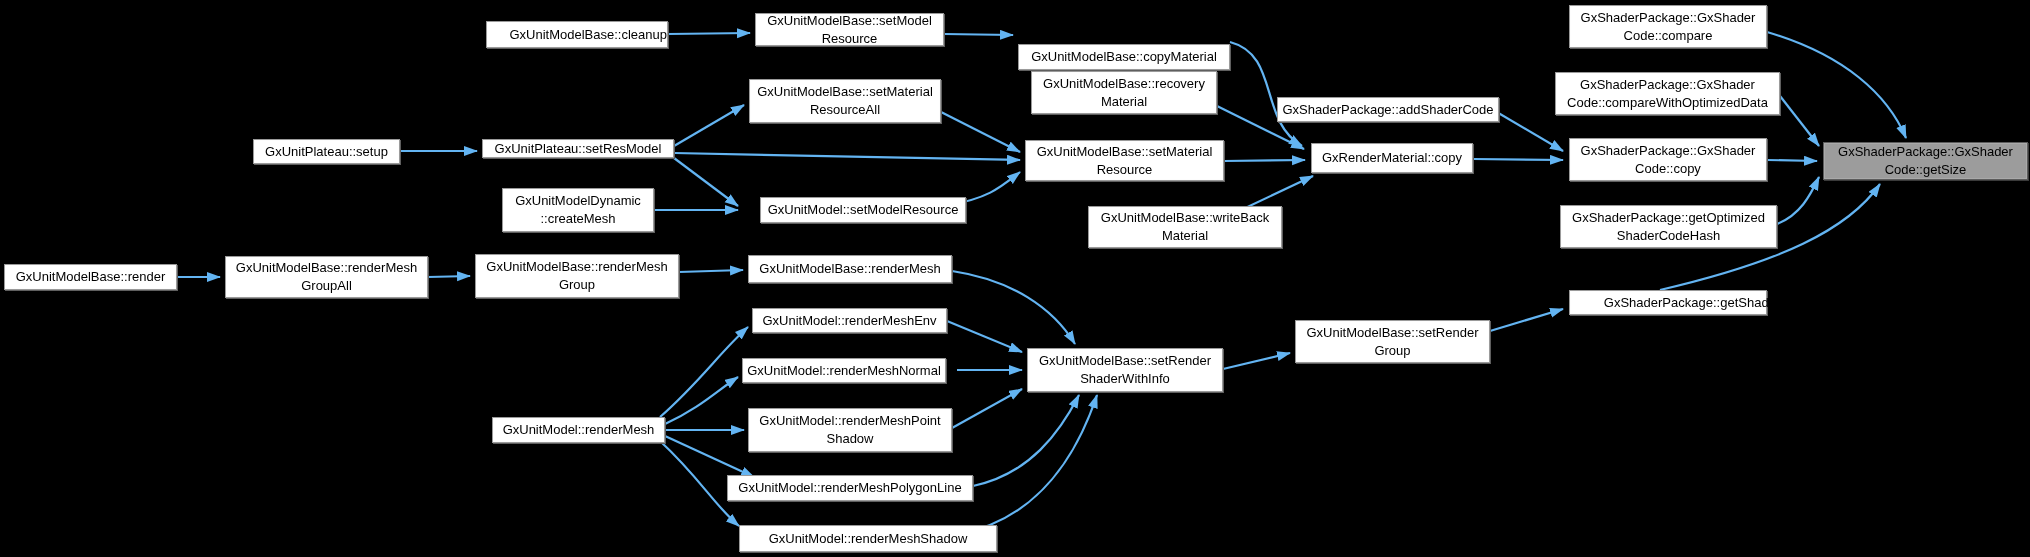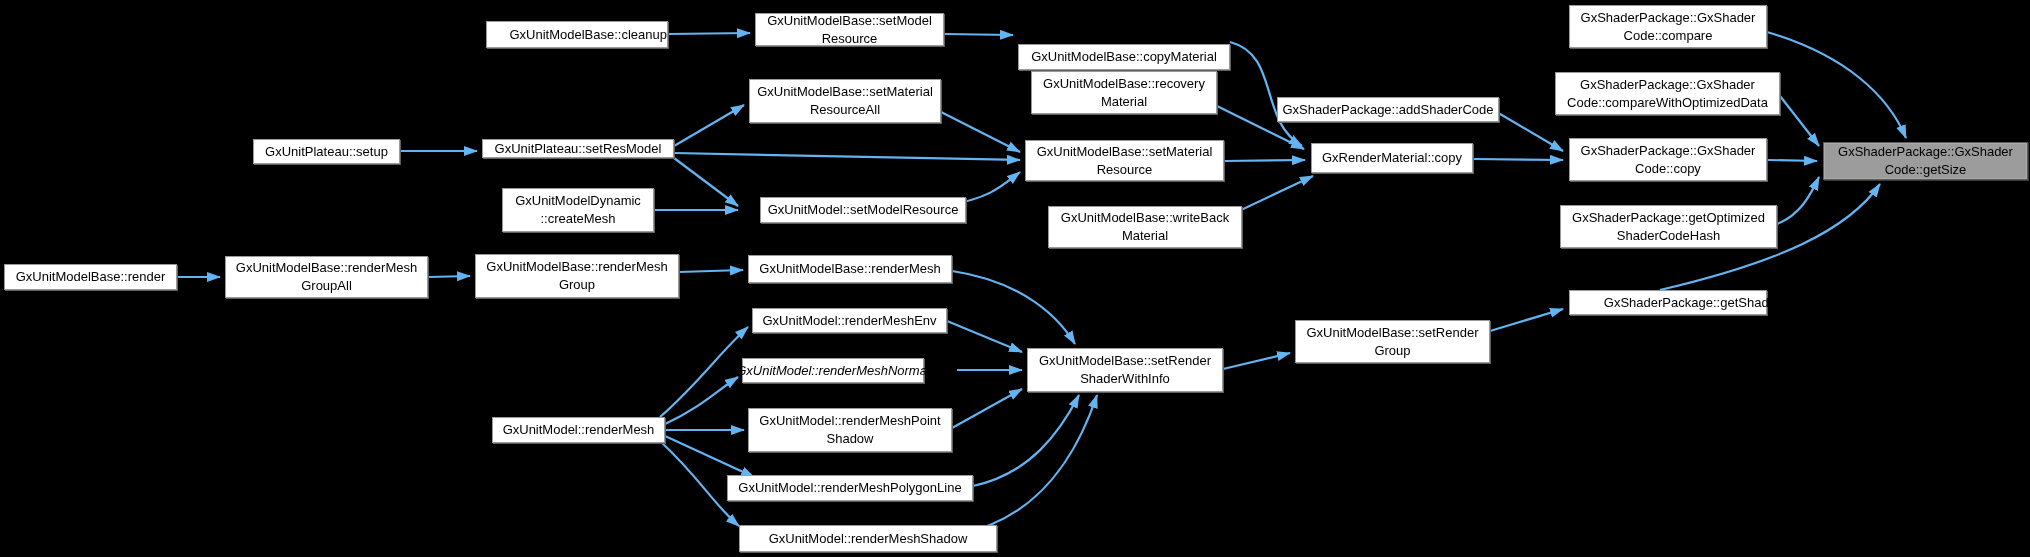--- a/index.html
+++ b/index.html
@@ -98,21 +98,21 @@
       </div>
       <div class="node" style="left: 760px; top: 197px; width: 206px; height: 26px;">
         <span>GxUnitModel::setModelResource</span>
       </div>
       <div class="node" style="left: 748px; top: 255px; width: 204px; height: 28px;">
         <span>GxUnitModelBase::renderMesh</span>
       </div>
       <div class="node" style="left: 752px; top: 308px; width: 195px; height: 25px;">
         <span>GxUnitModel::renderMeshEnv</span>
       </div>
-      <div class="node" style="left: 742px; top: 358px; width: 182px; height: 25px; font-style: italic;">
+      <div class="node" style="left: 742px; top: 358px; width: 204px; height: 25px;">
         <span>GxUnitModel::renderMeshNormal</span>
       </div>
       <div class="node" style="left: 748px; top: 408px; width: 204px; height: 44px;">
         <span>GxUnitModel::renderMeshPoint</span>
         <span>Shadow</span>
       </div>
       <div class="node" style="left: 727px; top: 475px; width: 246px; height: 26px;">
         <span>GxUnitModel::renderMeshPolygonLine</span>
       </div>
       <div class="node" style="left: 739px; top: 525px; width: 258px; height: 27px;">
@@ -122,21 +122,21 @@
         <span>GxUnitModelBase::copyMaterial</span>
       </div>
       <div class="node" style="left: 1031px; top: 71px; width: 186px; height: 43px;">
         <span>GxUnitModelBase::recovery</span>
         <span>Material</span>
       </div>
       <div class="node" style="left: 1025px; top: 140px; width: 199px; height: 41px;">
         <span>GxUnitModelBase::setMaterial</span>
         <span>Resource</span>
       </div>
-      <div class="node" style="left: 1048px; top: 206px; width: 194px; height: 42px;">
+      <div class="node" style="left: 1088px; top: 206px; width: 194px; height: 42px;">
         <span>GxUnitModelBase::writeBack</span>
         <span>Material</span>
       </div>
       <div class="node" style="left: 1027px; top: 348px; width: 196px; height: 44px;">
         <span>GxUnitModelBase::setRender</span>
         <span>ShaderWithInfo</span>
       </div>
       <div class="node" style="left: 1277px; top: 97px; width: 222px; height: 25px;">
         <span>GxShaderPackage::addShaderCode</span>
       </div>

